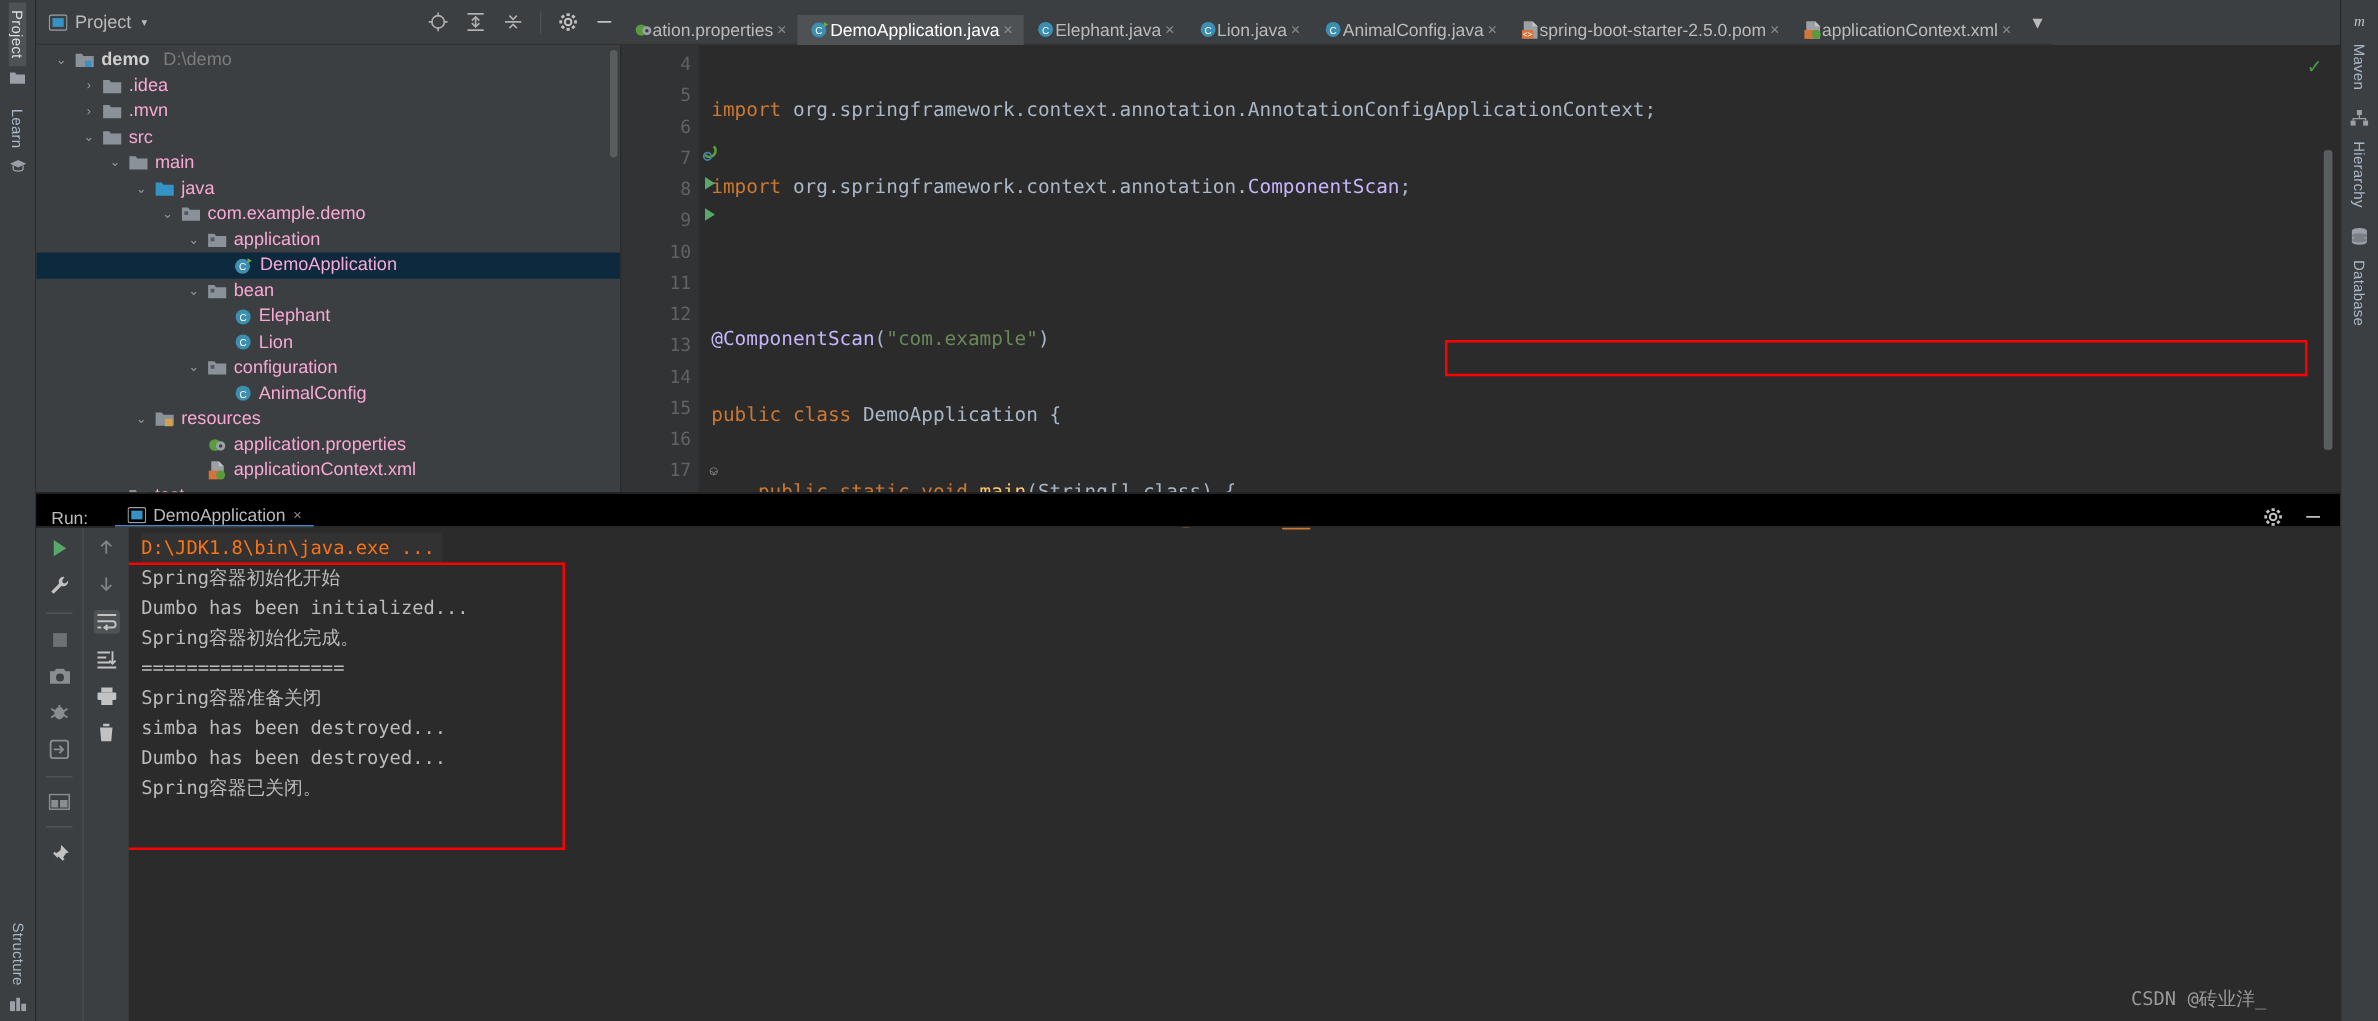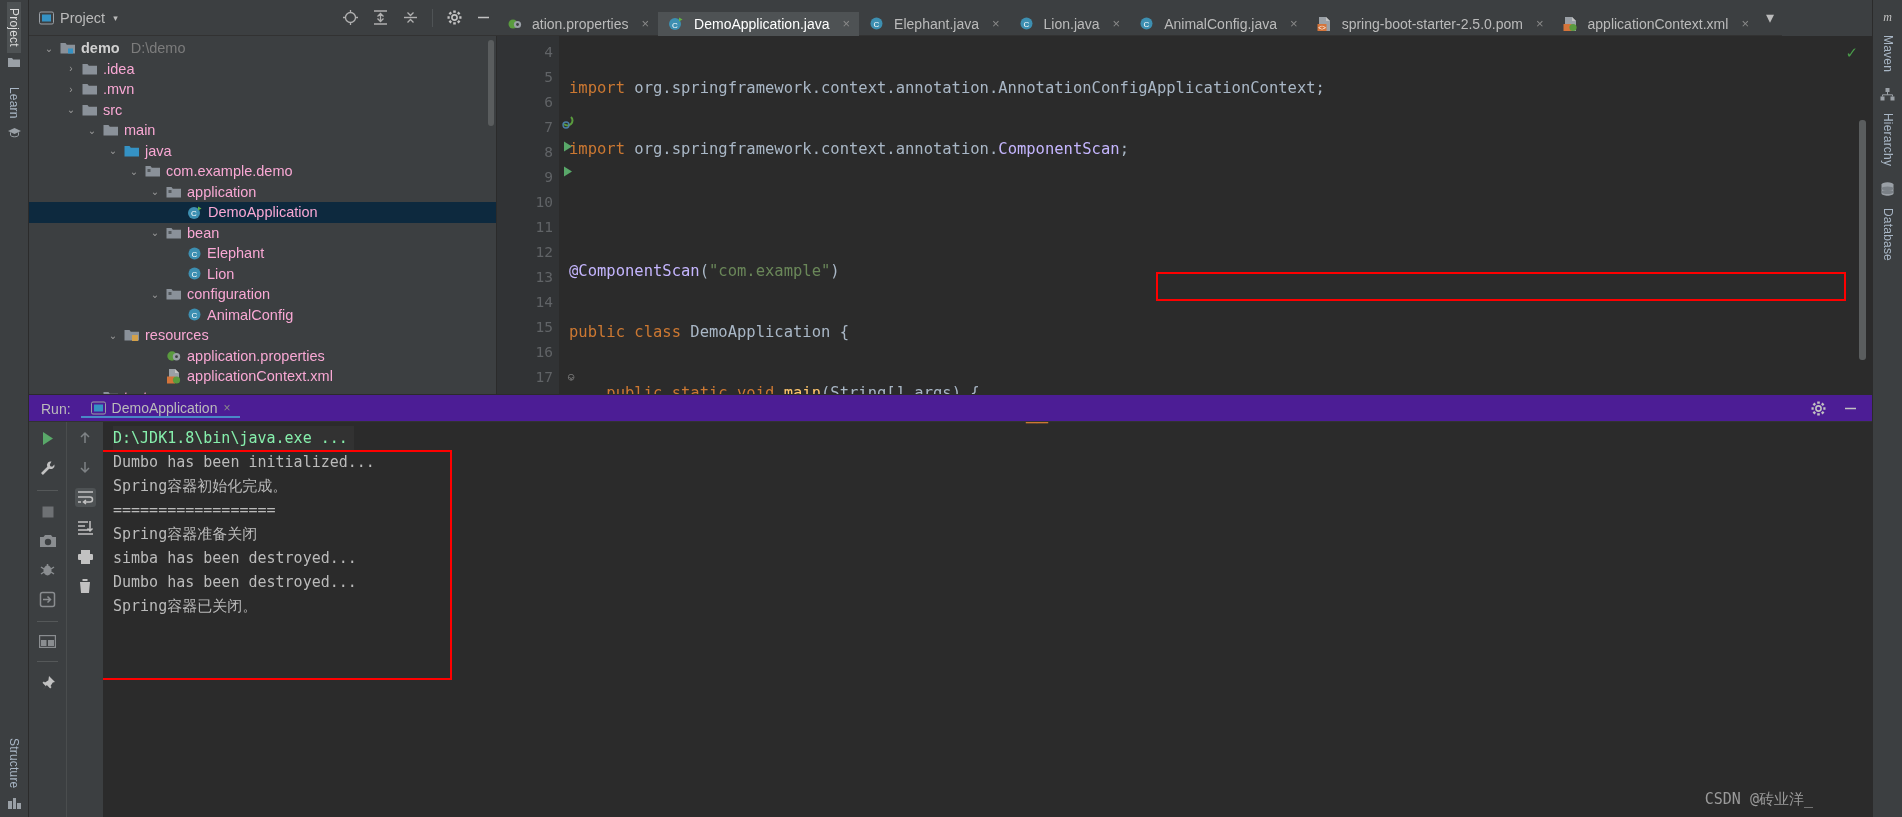--- a/index.html
+++ b/index.html
@@ -49,21 +49,21 @@
   .proj-title { font-size: 14.5px; color: #bbbbbb; }
   .proj-caret { color: #bbb; font-size: 9px; margin-left: 2px; }
   .proj-tools { margin-left: auto; display: flex; align-items: center; gap: 13px; }
   .proj-sep { width:1px; height:18px; background:#4f5355; }
 
   .tabbar {
     flex: 1; display: flex; align-items: stretch; min-width: 0;
     background: #3c3f41; overflow: hidden;
   }
   .tab {
-    display: flex; align-items: center; gap: 10px; padding: 0 9px 0 10px;
+    display: flex; align-items: center; gap: 0; padding: 0 9px 0 10px;
     font-size: 14px; color: #bbbbbb; white-space: nowrap;
     border-bottom: 1px solid #323232; position: relative; flex: none; margin-top: 12px;
   }
   .tab.active { background: #4e5254; color: #ffffff; border-bottom: 1px solid #4e5254; }
   .tab .close { color: #8a8a8a; font-size: 13px; margin-left: 3px; }
   .tab-overflow { display:flex; align-items:center; padding:0 8px; border-bottom:1px solid #323232; color:#bbb; }
 
   
   .mainrow { display: flex; flex: none; height: 358px; min-height:0; }
 
@@ -110,22 +110,22 @@
   }
   .editor-scroll {
     position:absolute; right:6px; top:84px; width:7px; height:240px;
     background:#5a5d5e; border-radius:3px;
   }
   .check-ok { position:absolute; right:14px; top:8px; color:#4a9c4a; font-size:15px;}
 
   
   .runpanel { flex: 1; display: flex; flex-direction: column; background: #3c3f41; min-height:0;}
   .run-head {
-    height: 28px; display: flex; align-items: center; background: #4c1d95;
-    border-top: 1px solid #2b2b2b; position: relative;
+    height: 28px; display: flex; align-items: flex-end; background: #000000;
+    border-top: 1px solid #2b2b2b; position: relative; gap: 11px;
   }
   .run-label { font-size: 14px; color: #bbb; display: flex; align-items: center; padding: 0 10px 0 12px; }
   .run-tab {
     display: flex; align-items: center; gap: 6px; padding: 0 10px;
     font-size: 14px; color: #bbbbbb; border-bottom: 2px solid #4a88c7;
   }
   .run-tab .close { color: #8a8a8a; font-size: 12px; }
   .run-head-right { margin-left:auto; display:flex; align-items:center; gap:16px; padding-right:14px; }
   .run-head-band { position:absolute; left:0; right:0; bottom:0; height:1px; background:#323232;}
 
@@ -139,21 +139,21 @@
     align-items: center; padding-top: 8px; gap: 13px; background:#3c3f41;
     border-left: 1px solid #4a4d4e;
   }
   .tool-div { width: 21px; height: 1px; background: #555859; }
   .console {
     flex: 1; background: #2b2b2b; position: relative; overflow: hidden;
     font-family: "DejaVu Sans Mono", monospace; font-size: 15px;
     padding: 4px 0 0 10px; color: #bbbbbb;
   }
   .cline { height: 24px; line-height: 24px; white-space: pre; }
-  .cline.cmd { color: #86efac; background: #323232; display:inline-block; padding-right:6px;}
+  .cline.cmd { color: #f97316; background: #323232; display:inline-block; padding-right:6px;}
   .console-box {
     position: absolute; border: 2px solid #ff0000; pointer-events: none;
   }
   .wm-orange {
     position: absolute; color: #cc7832; font-size: 22px;
     font-family: "DejaVu Sans", sans-serif;
   }
   .wm-grey {
     position: absolute; color: #9a9a9a; font-size: 15px;
   }
@@ -578,21 +578,21 @@
           </div>
           <div class="gln">18</div>
         </div>
 
         <div class="code">
           <div class="cl"><span class="kw">import</span> <span class="pl">org.springframework.context.annotation.AnnotationConfigApplicationContext;</span></div>
           <div class="cl"><span class="kw">import</span> <span class="pl">org.springframework.context.annotation.</span><span class="an">ComponentScan</span><span class="pl">;</span></div>
           <div class="cl"></div>
           <div class="cl"><span class="an">@ComponentScan</span><span class="pl">(</span><span class="st">"com.example"</span><span class="pl">)</span></div>
           <div class="cl"><span class="kw">public class</span> <span class="pl">DemoApplication {</span></div>
-          <div class="cl"><span class="pl">    </span><span class="kw">public static void</span> <span class="mth">main</span><span class="pl">(String[] args) {</span></div>
+          <div class="cl"><span class="pl">    </span><span class="kw">public static void</span> <span class="mth">main</span><span class="pl">(String[] class) {</span></div>
           
           
           
           
           
           
           
           
           
 
@@ -720,20 +720,21 @@
                 <path d="M3 4h10l-1 11H4z" fill="#c2c2c2"></path>
                 <rect x="5.5" y="1" width="5" height="2" fill="#c2c2c2"></rect>
               </svg>
           </span>
         </div>
 
         <div class="console">
           <div>
             <span class="cline cmd">D:\JDK1.8\bin\java.exe ...</span>
           </div>
+          <div class="cline">Spring容器初始化开始</div>
           <div class="cline">Dumbo has been initialized...</div>
           <div class="cline">Spring容器初始化完成。</div>
           <div class="cline">==================</div>
           <div class="cline">Spring容器准备关闭</div>
           <div class="cline">simba has been destroyed...</div>
           <div class="cline">Dumbo has been destroyed...</div>
           <div class="cline">Spring容器已关闭。</div>
 
           <div class="console-box" style="left:-6px; top:28px; width:355px; height:230px;"></div>
 

